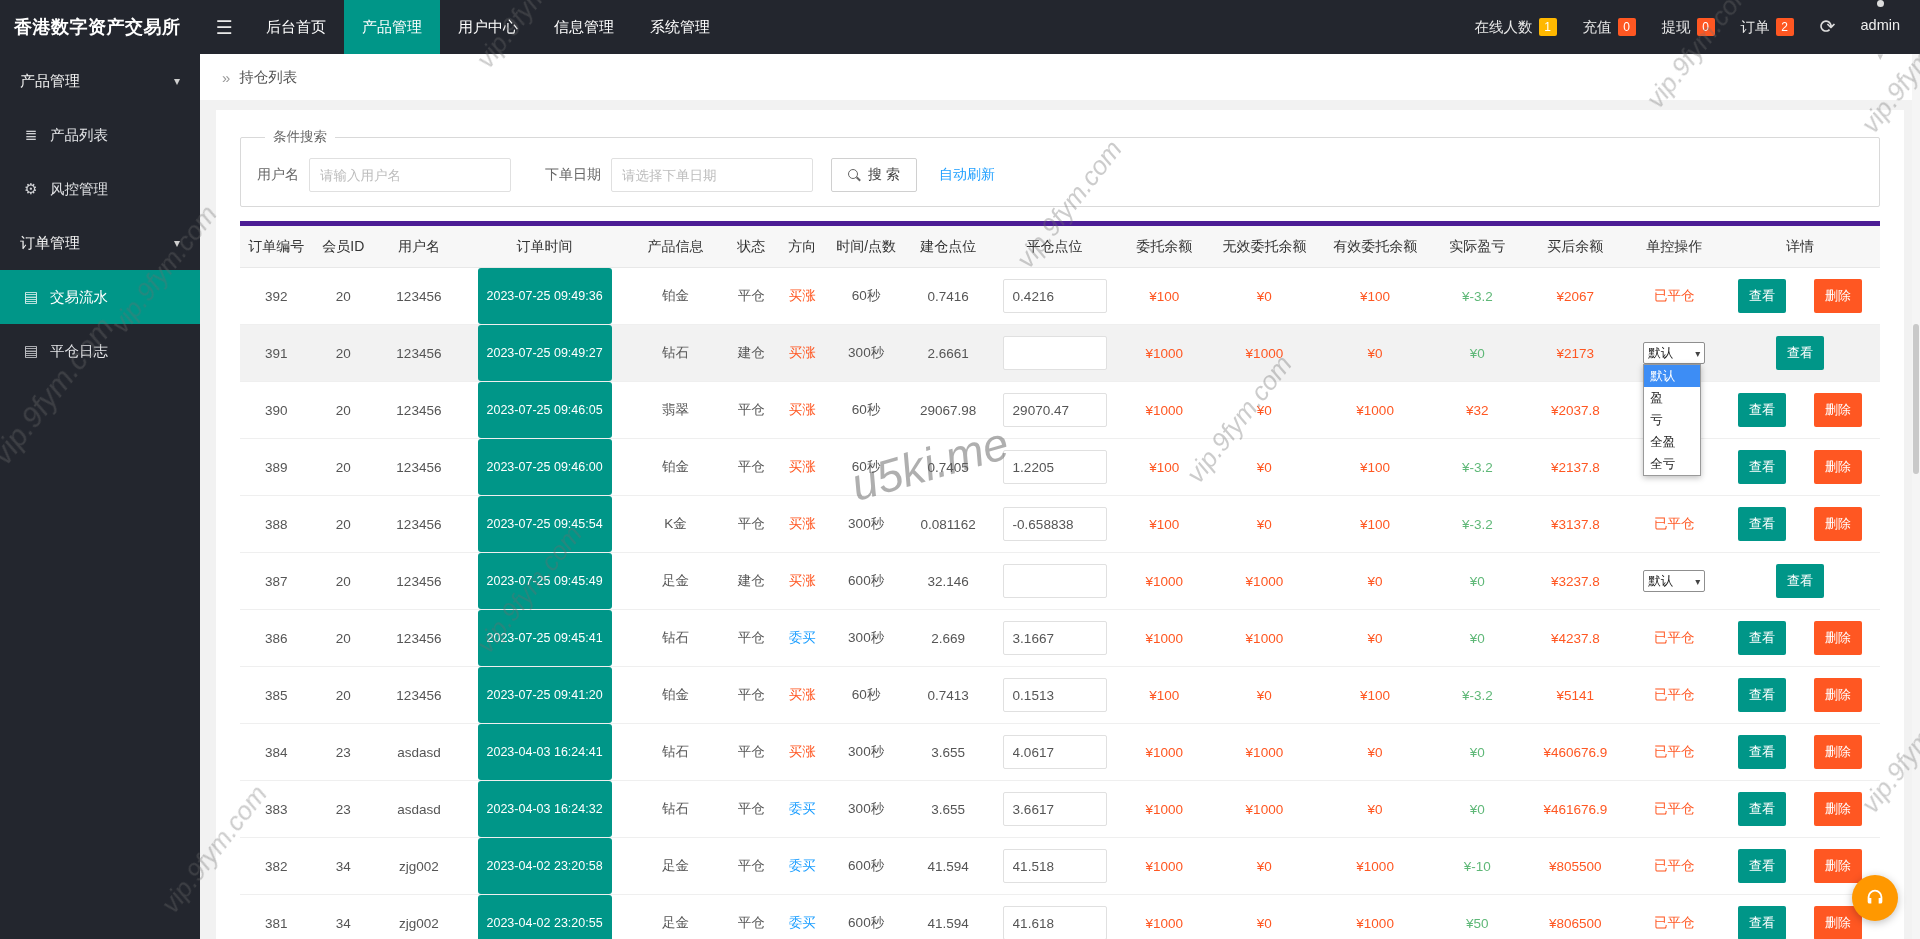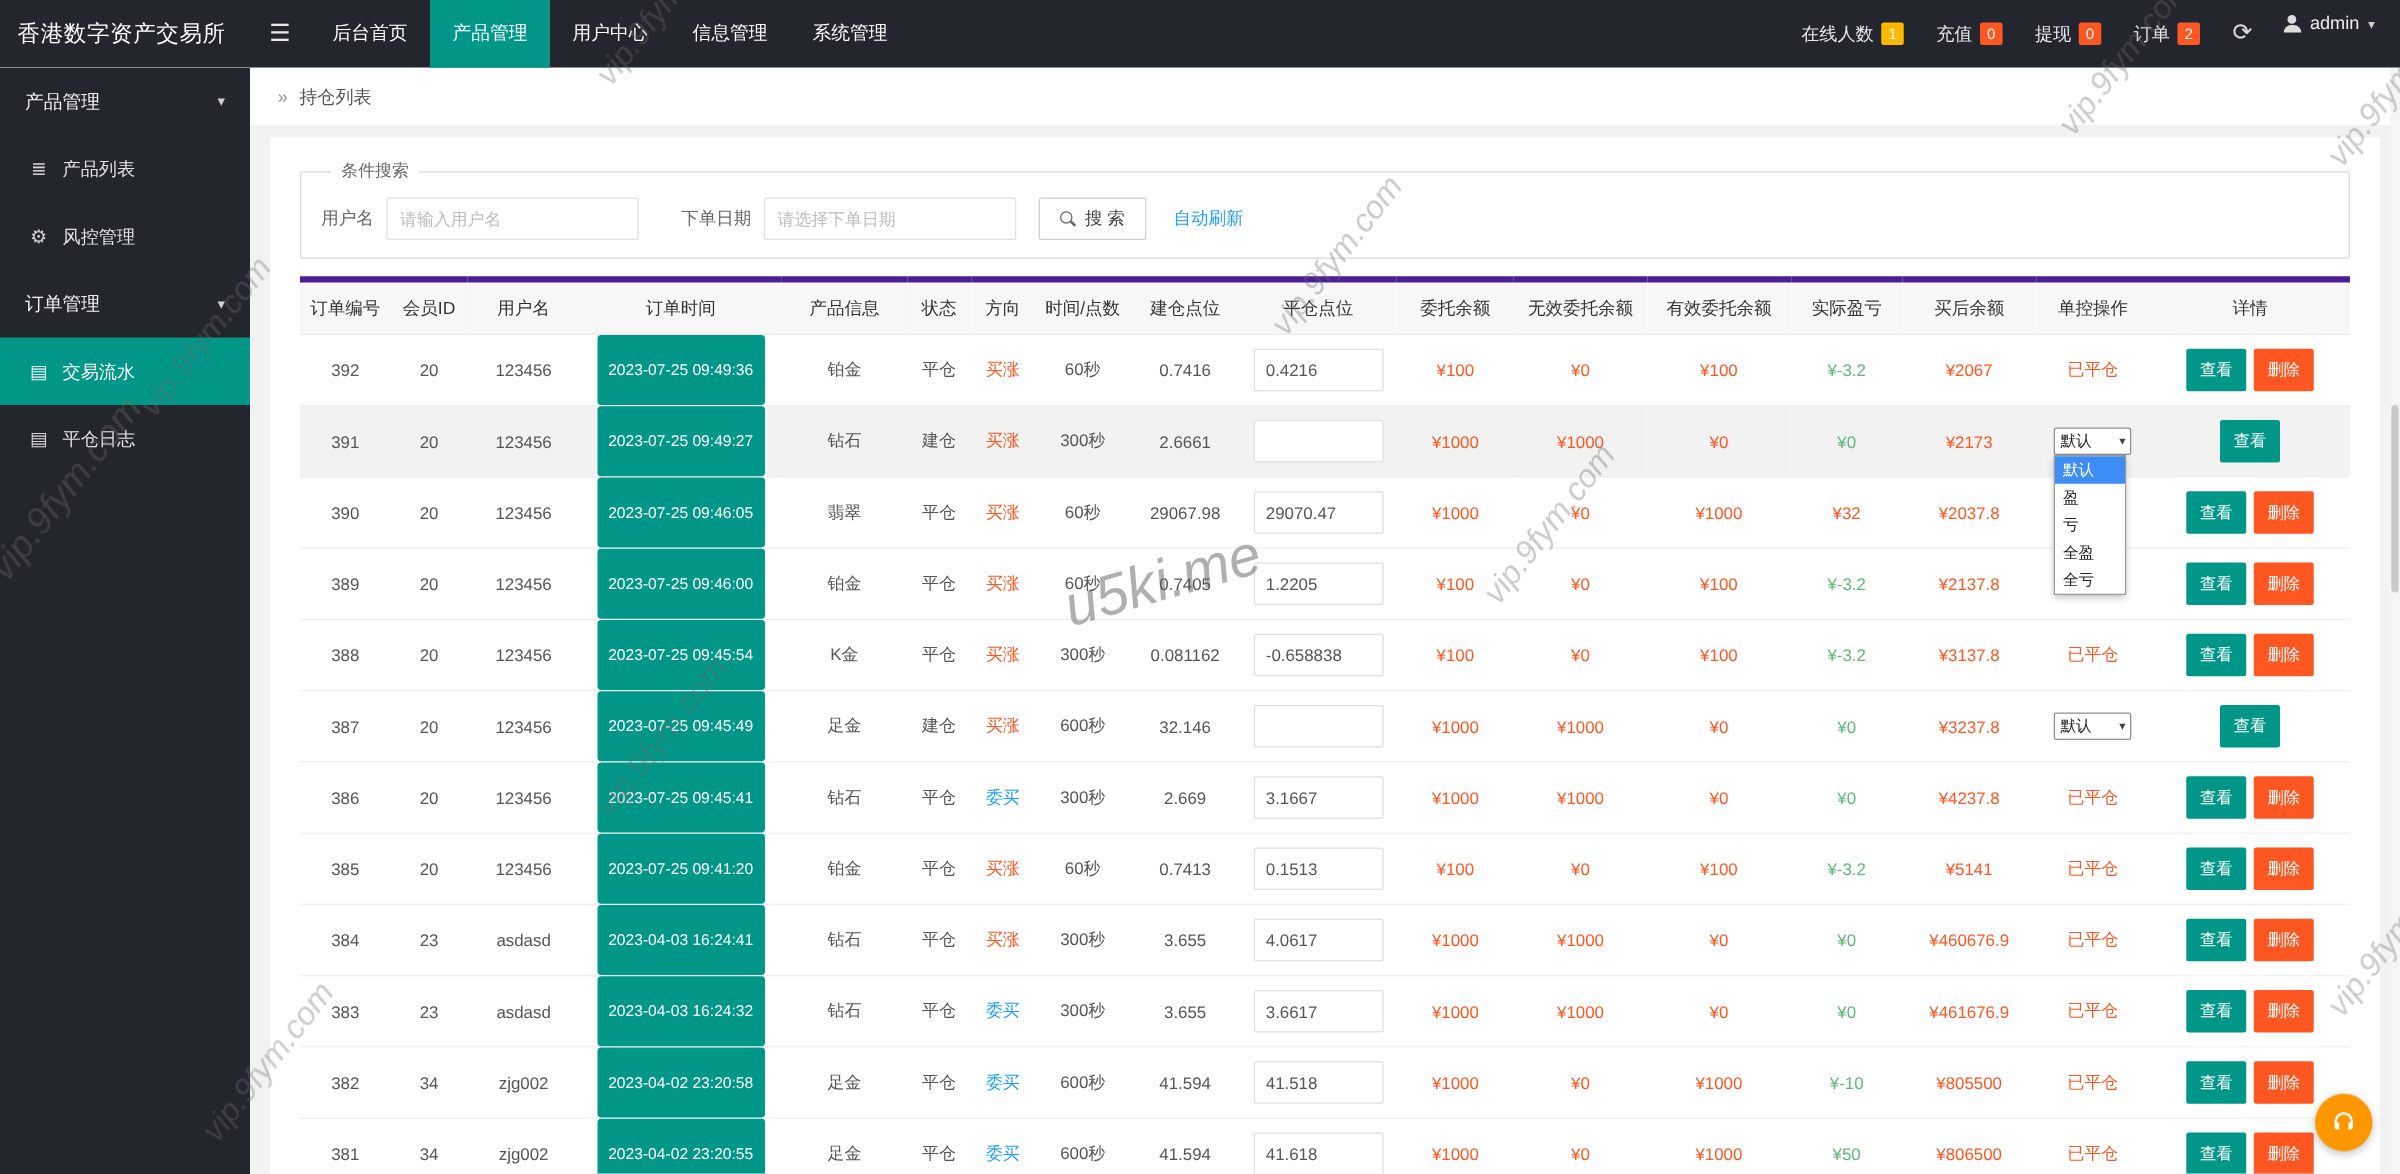--- a/index.html
+++ b/index.html
@@ -1,31 +1,31 @@
 <!DOCTYPE html>
 <html><head>
 <meta charset="utf-8">
 <style>
   * { box-sizing: border-box; margin: 0; padding: 0; }
   html,body { width:1920px; height:939px; overflow:hidden; }
   body { font-family:"Liberation Sans","DejaVu Sans",sans-serif; background:#f2f2f2; position:relative; }
 
   
   .navbar { position:fixed; top:0; left:0; right:0; height:54px; background:#23262e; display:flex; align-items:stretch; z-index:100; }
-  .logo { width:200px; color:#fff; font-size:18px; font-weight:normal; display:flex; align-items:center; padding-left:14px; letter-spacing:.5px; white-space:nowrap; }
+  .logo { width:200px; color:#fff; font-size:18px; font-weight:bold; display:flex; align-items:center; padding-left:14px; letter-spacing:.5px; white-space:nowrap; }
   .hamburger { width:48px; display:flex; align-items:center; justify-content:center; color:#e8e8e8; font-size:19px; cursor:pointer; }
   .nav-menu { display:flex; }
   .nav-item { padding:0 18px; line-height:54px; font-size:15px; color:#ffffff; cursor:pointer; white-space:nowrap; }
   .nav-item.active { background:#009688; color:#fff; }
   .nav-spacer { flex:1; }
   .nav-right { display:flex; align-items:center; }
   .nav-right-item { padding:0 13px; font-size:14.5px; color:#e8e8e8; display:flex; align-items:center; gap:6px; cursor:pointer; white-space:nowrap; }
   .badge { min-width:18px; height:18px; line-height:18px; padding:0 5px; border-radius:2px; color:#fff; font-size:12px; text-align:center; display:inline-block; }
   .refresh { width:42px; text-align:center; font-size:19px; color:#ddd; cursor:pointer; line-height:54px; }
-  .admin-box { padding:0 20px 16px 12px; display:flex; align-items:center; gap:7px; font-size:14.5px; color:#eee; cursor:pointer; }
+  .admin-box { padding:0 20px 16px 12px; display:flex; align-items:center; gap:17px; font-size:14.5px; color:#eee; cursor:pointer;flex-direction:column; }
   .user-icon { width:14px; height:14px; position:relative; display:inline-block; }
   .user-icon::before { content:''; position:absolute; left:3.5px; top:0; width:7px; height:7px; border-radius:50%; background:#ddd; }
   .user-icon::after { content:''; position:absolute; left:0; bottom:0; width:14px; height:6px; border-radius:7px 7px 0 0; background:#ddd; }
   .caret { font-size:11px; color:#ccc; }
 
   
   .sidebar { position:fixed; top:54px; left:0; bottom:0; width:200px; background:#23262e; z-index:90; }
   .side-section-header { padding:0 20px 0 20px; height:54px; color:#f2f2f2; font-size:15px; display:flex; justify-content:space-between; align-items:center; cursor:pointer; }
   .side-item { height:54px; padding-left:22px; color:#e3e4e7; font-size:14.5px; cursor:pointer; display:flex; align-items:center; gap:10px; }
   .side-item.active { background:#009688; color:#fff; }
@@ -57,21 +57,21 @@
   table.data-table { width:100%; border-collapse:collapse; table-layout:fixed; }
   thead th { background:#f7f7f7; height:44px; font-size:14px; color:#333; font-weight:normal; border-top:5px solid #4c1d95; border-bottom:1px solid #e8e8e8; text-align:center; white-space:nowrap; overflow:hidden; }
   tbody td { height:57px; text-align:center; font-size:13.5px; color:#555; border-bottom:1px solid #efefef; white-space:nowrap; }
   tbody tr.hl { background:#f2f2f2; }
   .time-btn { background:#009688; color:#fff; border:none; border-radius:3px; padding:21px 9px; font-size:12.5px; cursor:pointer; white-space:nowrap; }
   .dir-red { color:#FF5722; }
   .dir-blue { color:#1E9FFF; }
   .money { color:#FF5722; }
   .profit-green { color:#5FB878; }
   .point-input { width:104px; height:34px; border:1px solid #e0e0e0; border-radius:2px; font-size:13.5px; color:#555; padding:0 9px; background:#fff; outline:none; }
-  .action-btn { color:#fff; border:none; border-radius:2px; padding:8px 11px; font-size:13px; cursor:pointer; margin:0 3px; }
+  .action-btn { color:#fff; border:none; border-radius:2px; padding:8px 11px; font-size:13px; cursor:pointer; margin:0 14px; }
   .btn-view { background:#009688; }
   .btn-del { background:#FF5722; }
   .closed-label { color:#FF5722; font-size:13.5px; }
   .select-wrap { position:relative; display:inline-block; }
   .fake-select { display:inline-flex; align-items:center; justify-content:space-between; width:62px; height:22px; border:1px solid #8f8f8f; border-radius:2px; background:#fff; font-size:12.5px; color:#222; padding:0 4px; cursor:pointer; }
   .sel-caret { font-size:10px; color:#444; }
   .select-dropdown { position:absolute; top:22px; left:0; width:58px; background:#fff; border:1px solid #9a9a9a; z-index:60; box-shadow:0 2px 6px rgba(0,0,0,.25); }
   .select-option { height:22px; line-height:22px; font-size:12.5px; color:#222; text-align:left; padding:0 6px; cursor:pointer; }
   .select-option.selected { background:#3D8DF5; color:#fff; }
 

